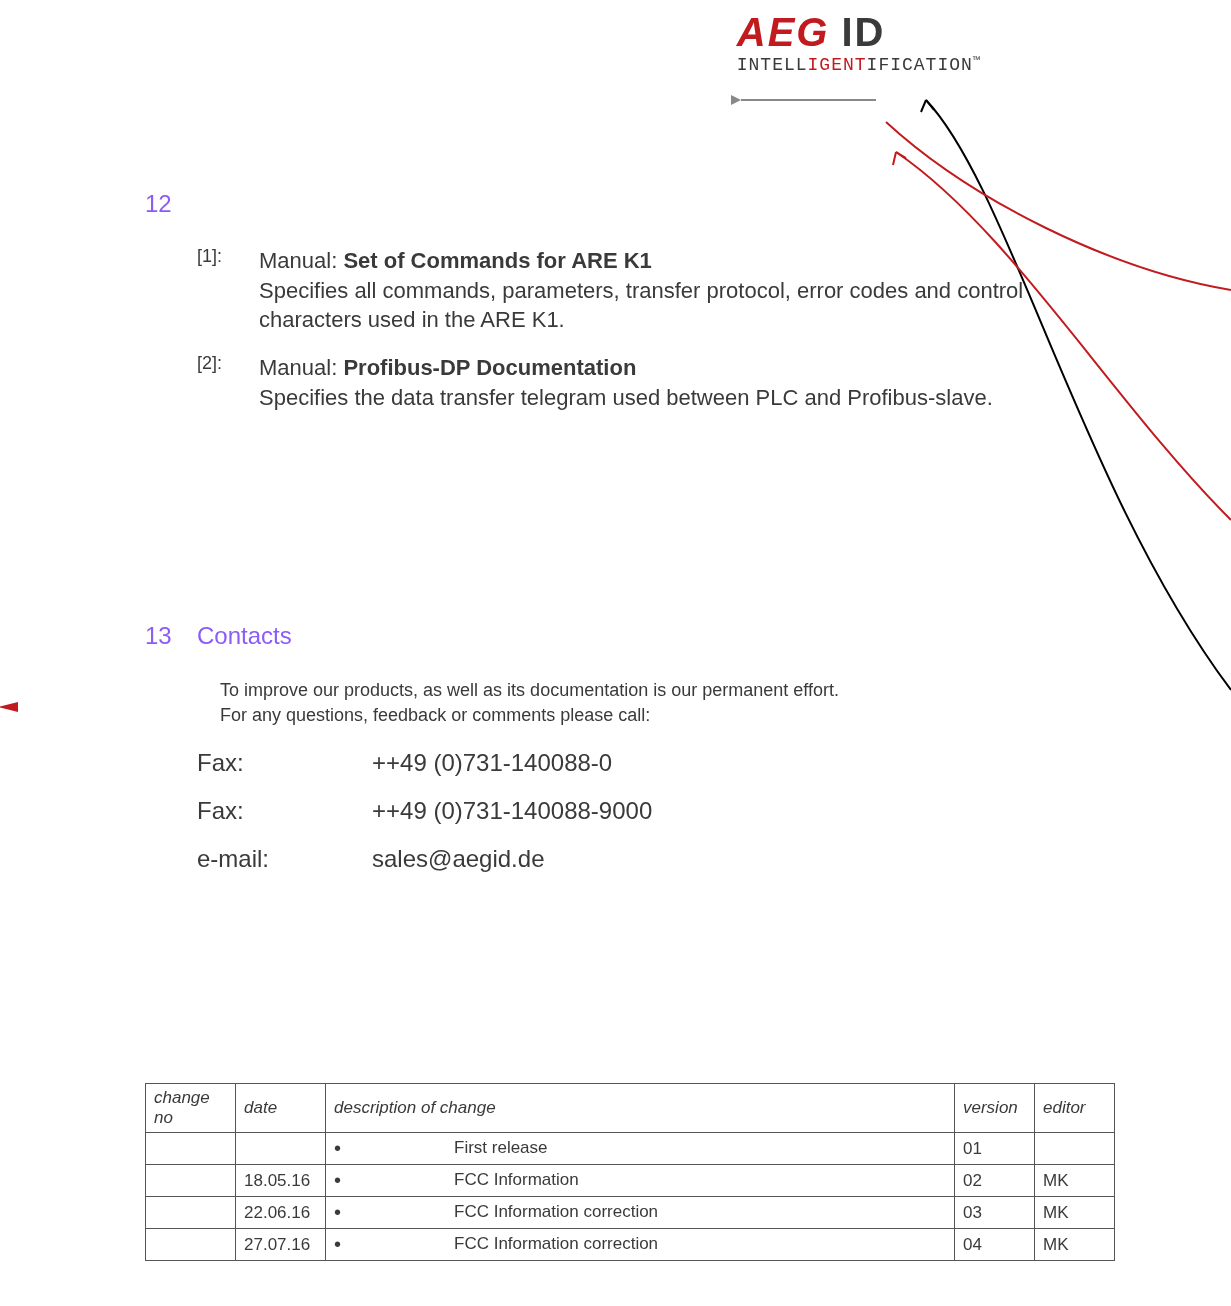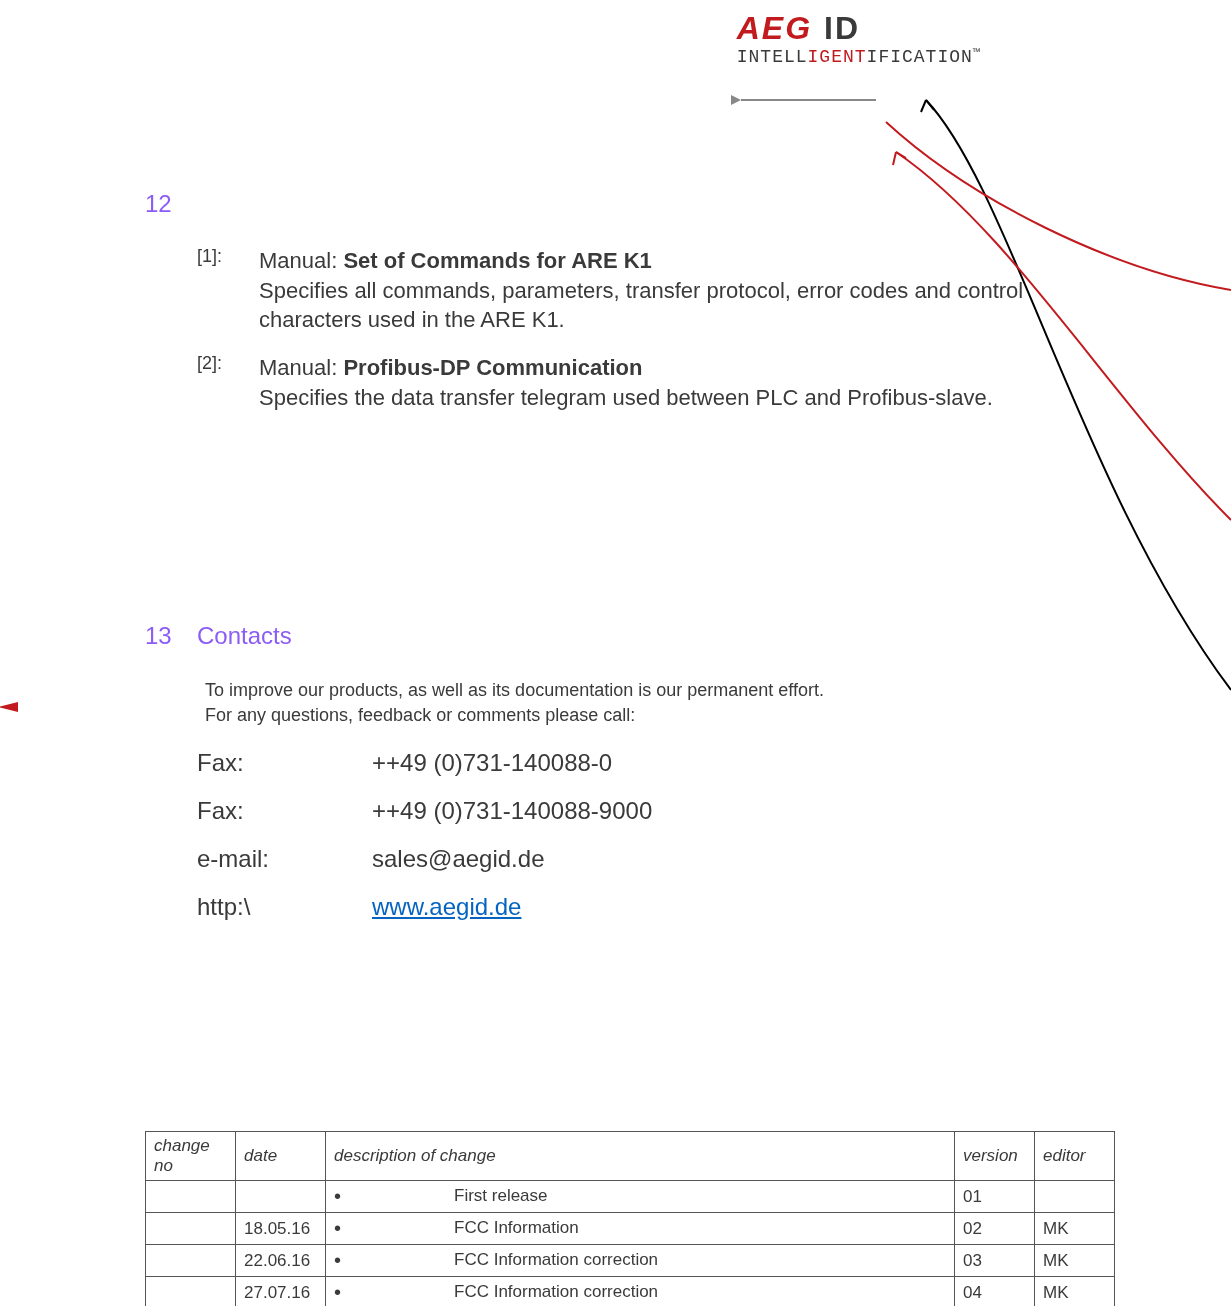--- a/index.html
+++ b/index.html
@@ -12,21 +12,21 @@
     background: #fff;
     overflow: hidden;
   }
   .logo {
     position: absolute;
     top: 10px;
     right: 250px;
     text-align: left;
   }
   .logo-main {
-    font-size: 32px;
+    font-size: 40px;
     font-weight: 900;
     letter-spacing: 2px;
   }
   .logo-aeg { color: #c21b1f; font-style: italic; }
   .logo-id { color: #3a3a3a; margin-left: 12px; }
   .logo-sub {
     font-size: 18px;
     letter-spacing: 1px;
     color: #3a3a3a;
     font-weight: 500;
@@ -62,21 +62,21 @@
     color: #8b5cf6;
     margin-bottom: 28px;
   }
   .sec-num { width: 52px; flex: none; }
   .ref-item { display: flex; margin-bottom: 18px; margin-left: 52px; }
   .ref-key { width: 62px; flex: none; font-size: 18px; }
   .ref-body { font-size: 22px; line-height: 1.35; }
   .ref-title-pre { font-weight: 400; }
   .ref-title-bold { font-weight: 700; }
   .sec13 { margin-top: 210px; }
-  .para { font-size: 18px; line-height: 1.35; margin-left: 60px; margin-bottom: 22px; }
+  .para { font-size: 18px; line-height: 1.35; margin-left: 75px; margin-bottom: 22px; }
   .contact-row { display: flex; font-size: 24px; margin-left: 52px; margin-bottom: 20px; }
   .contact-label { width: 175px; flex: none; }
   .link { color: #0563c1; text-decoration: underline; }
   .sec14 { margin-top: 210px; }
   table.changes {
     margin-top: 40px;
     border-collapse: collapse;
     width: 970px;
     font-size: 17px;
   }
@@ -144,21 +144,21 @@
     <div class="ref-key">[1]:</div>
     <div class="ref-body">
       <span class="ref-title-pre">Manual: </span><span class="ref-title-bold">Set of Commands for ARE K1</span><br>
       <span>Specifies all commands, parameters, transfer protocol, error codes and control characters used in the ARE K1.</span>
     </div>
   </div>
 
   <div class="ref-item">
     <div class="ref-key">[2]:</div>
     <div class="ref-body">
-      <span class="ref-title-pre">Manual: </span><span class="ref-title-bold">Profibus-DP Communication</span><br>
+      <span class="ref-title-pre">Manual: </span><span class="ref-title-bold">Profibus-DP Documentation</span><br>
       <span>Specifies the data transfer telegram used between PLC and Profibus-slave.</span>
     </div>
   </div>
 
   <div class="sec13">
     <div class="sec-head">
       <span class="sec-num">13</span>
       <span>Contacts</span>
     </div>
     <div class="para">
@@ -169,24 +169,20 @@
       <span class="contact-label">Fax:</span>
       <span>++49 (0)731-140088-0</span>
     </div>
     <div class="contact-row">
       <span class="contact-label">Fax:</span>
       <span>++49 (0)731-140088-9000</span>
     </div>
     <div class="contact-row">
       <span class="contact-label">e-mail:</span>
       <span>sales@aegid.de</span>
-    </div>
-    <div class="contact-row">
-      <span class="contact-label">http:\</span>
-      <a href="#" class="link">www.aegid.de</a>
     </div>
   </div>
 
   <div class="sec14">
 
     <table class="changes">
       <thead>
         <tr>
           <th class="col-no">change no</th>
           <th class="col-date">date</th>

